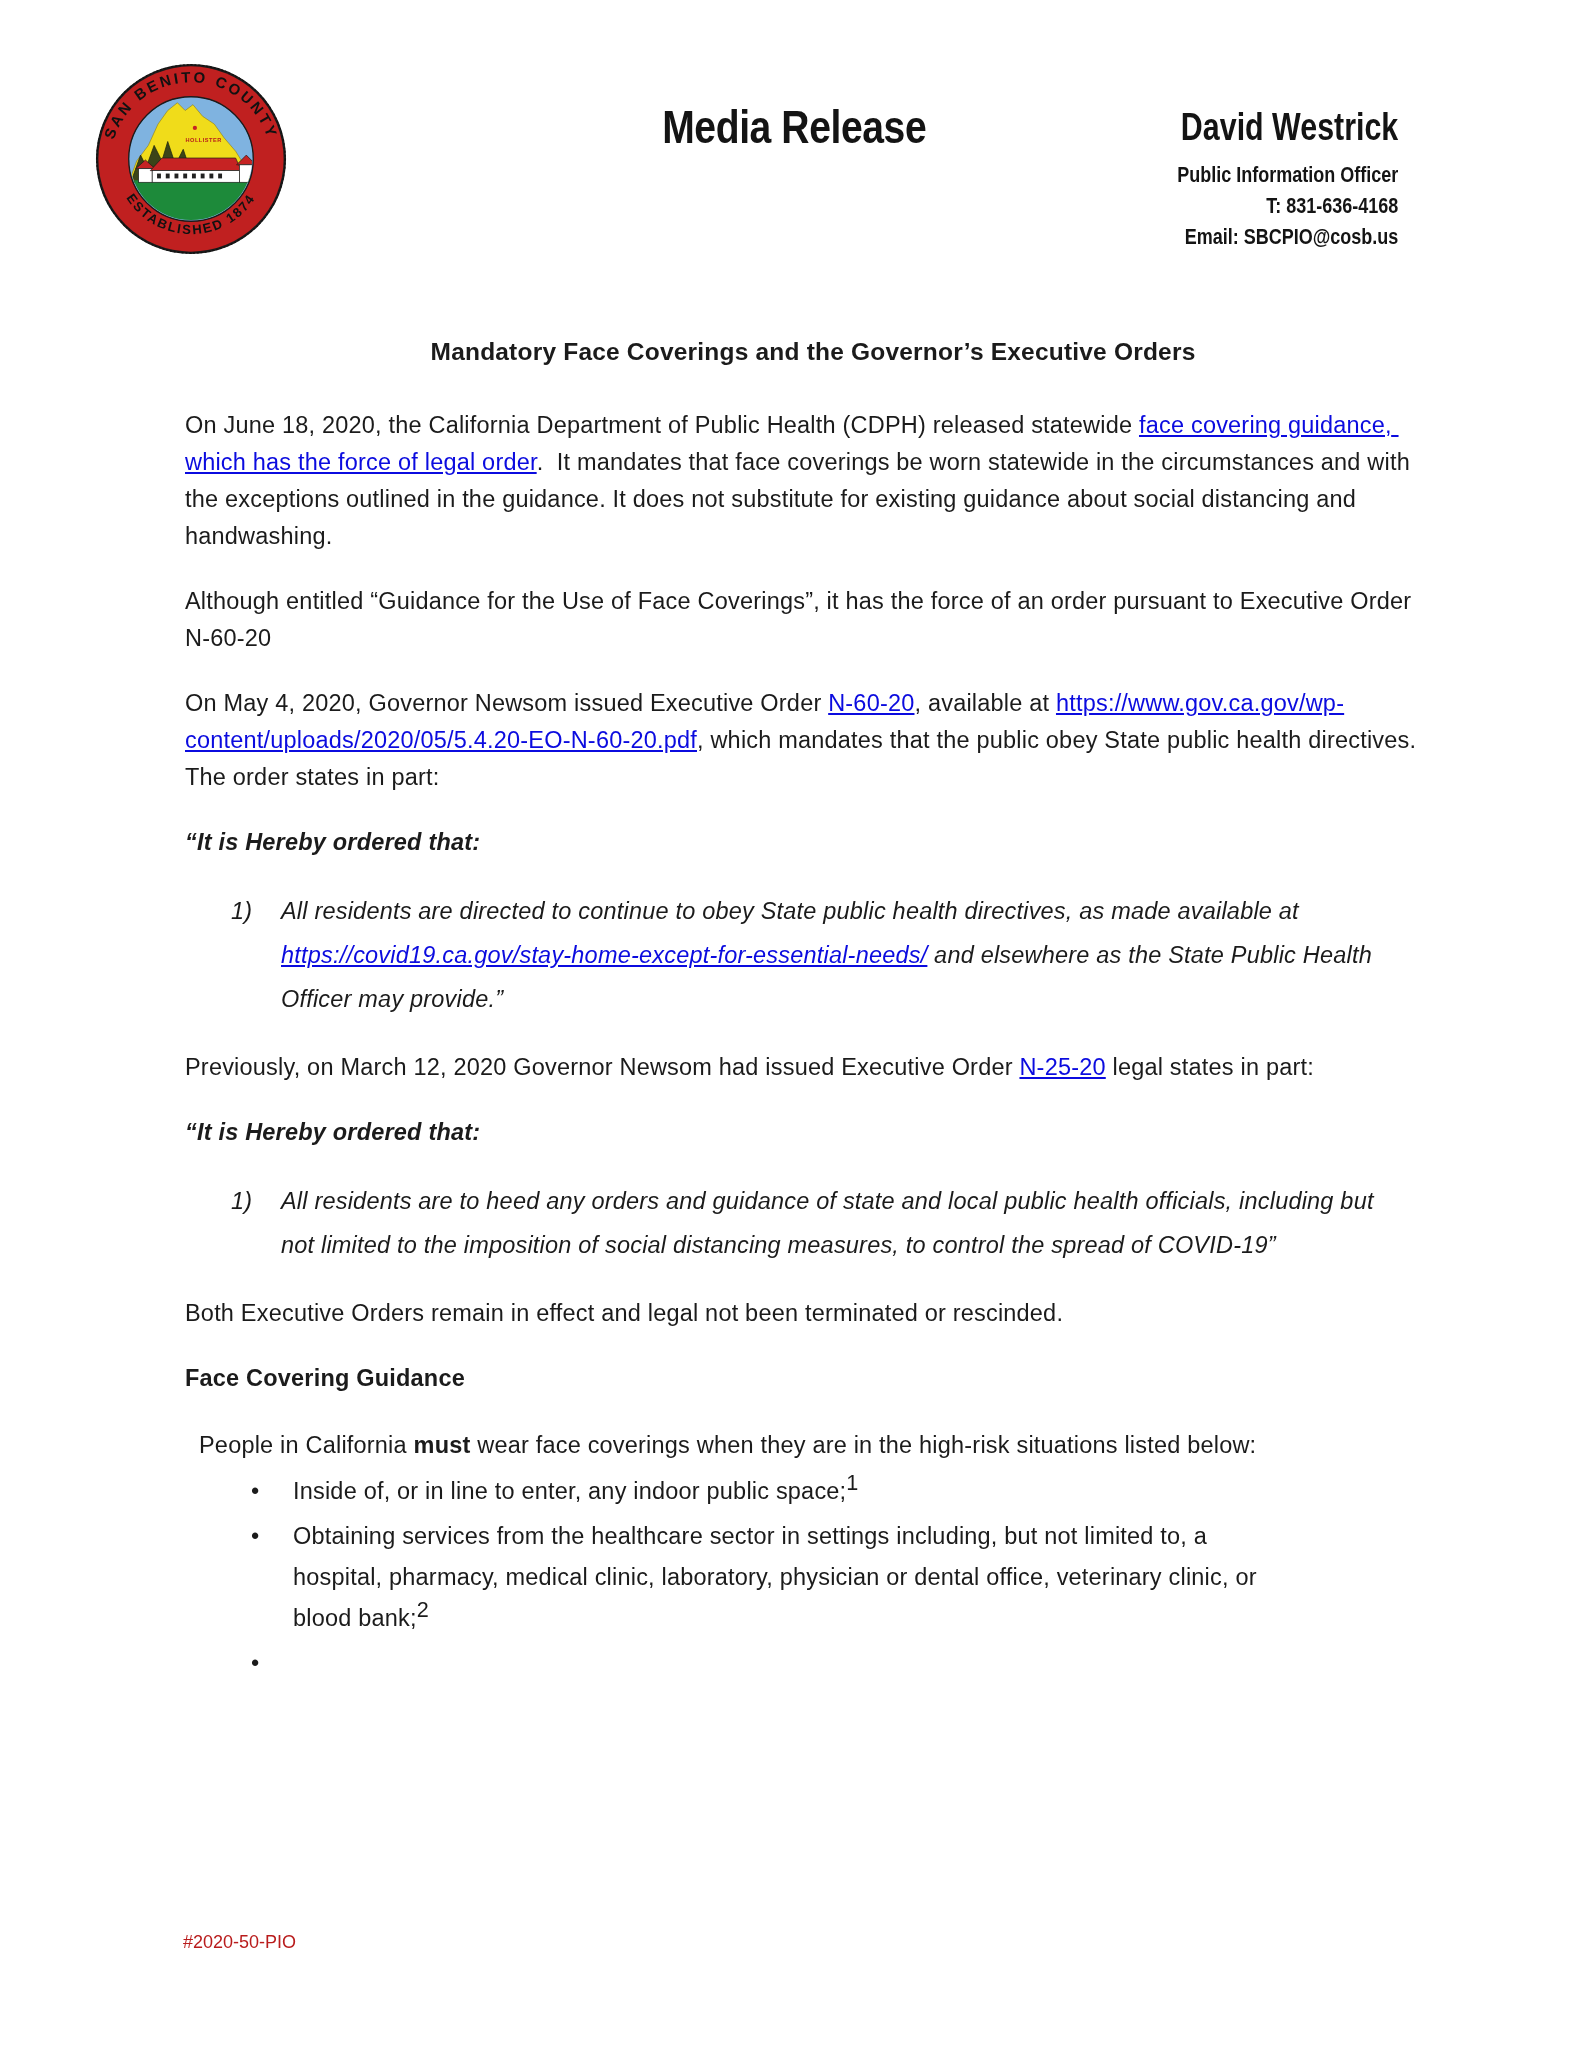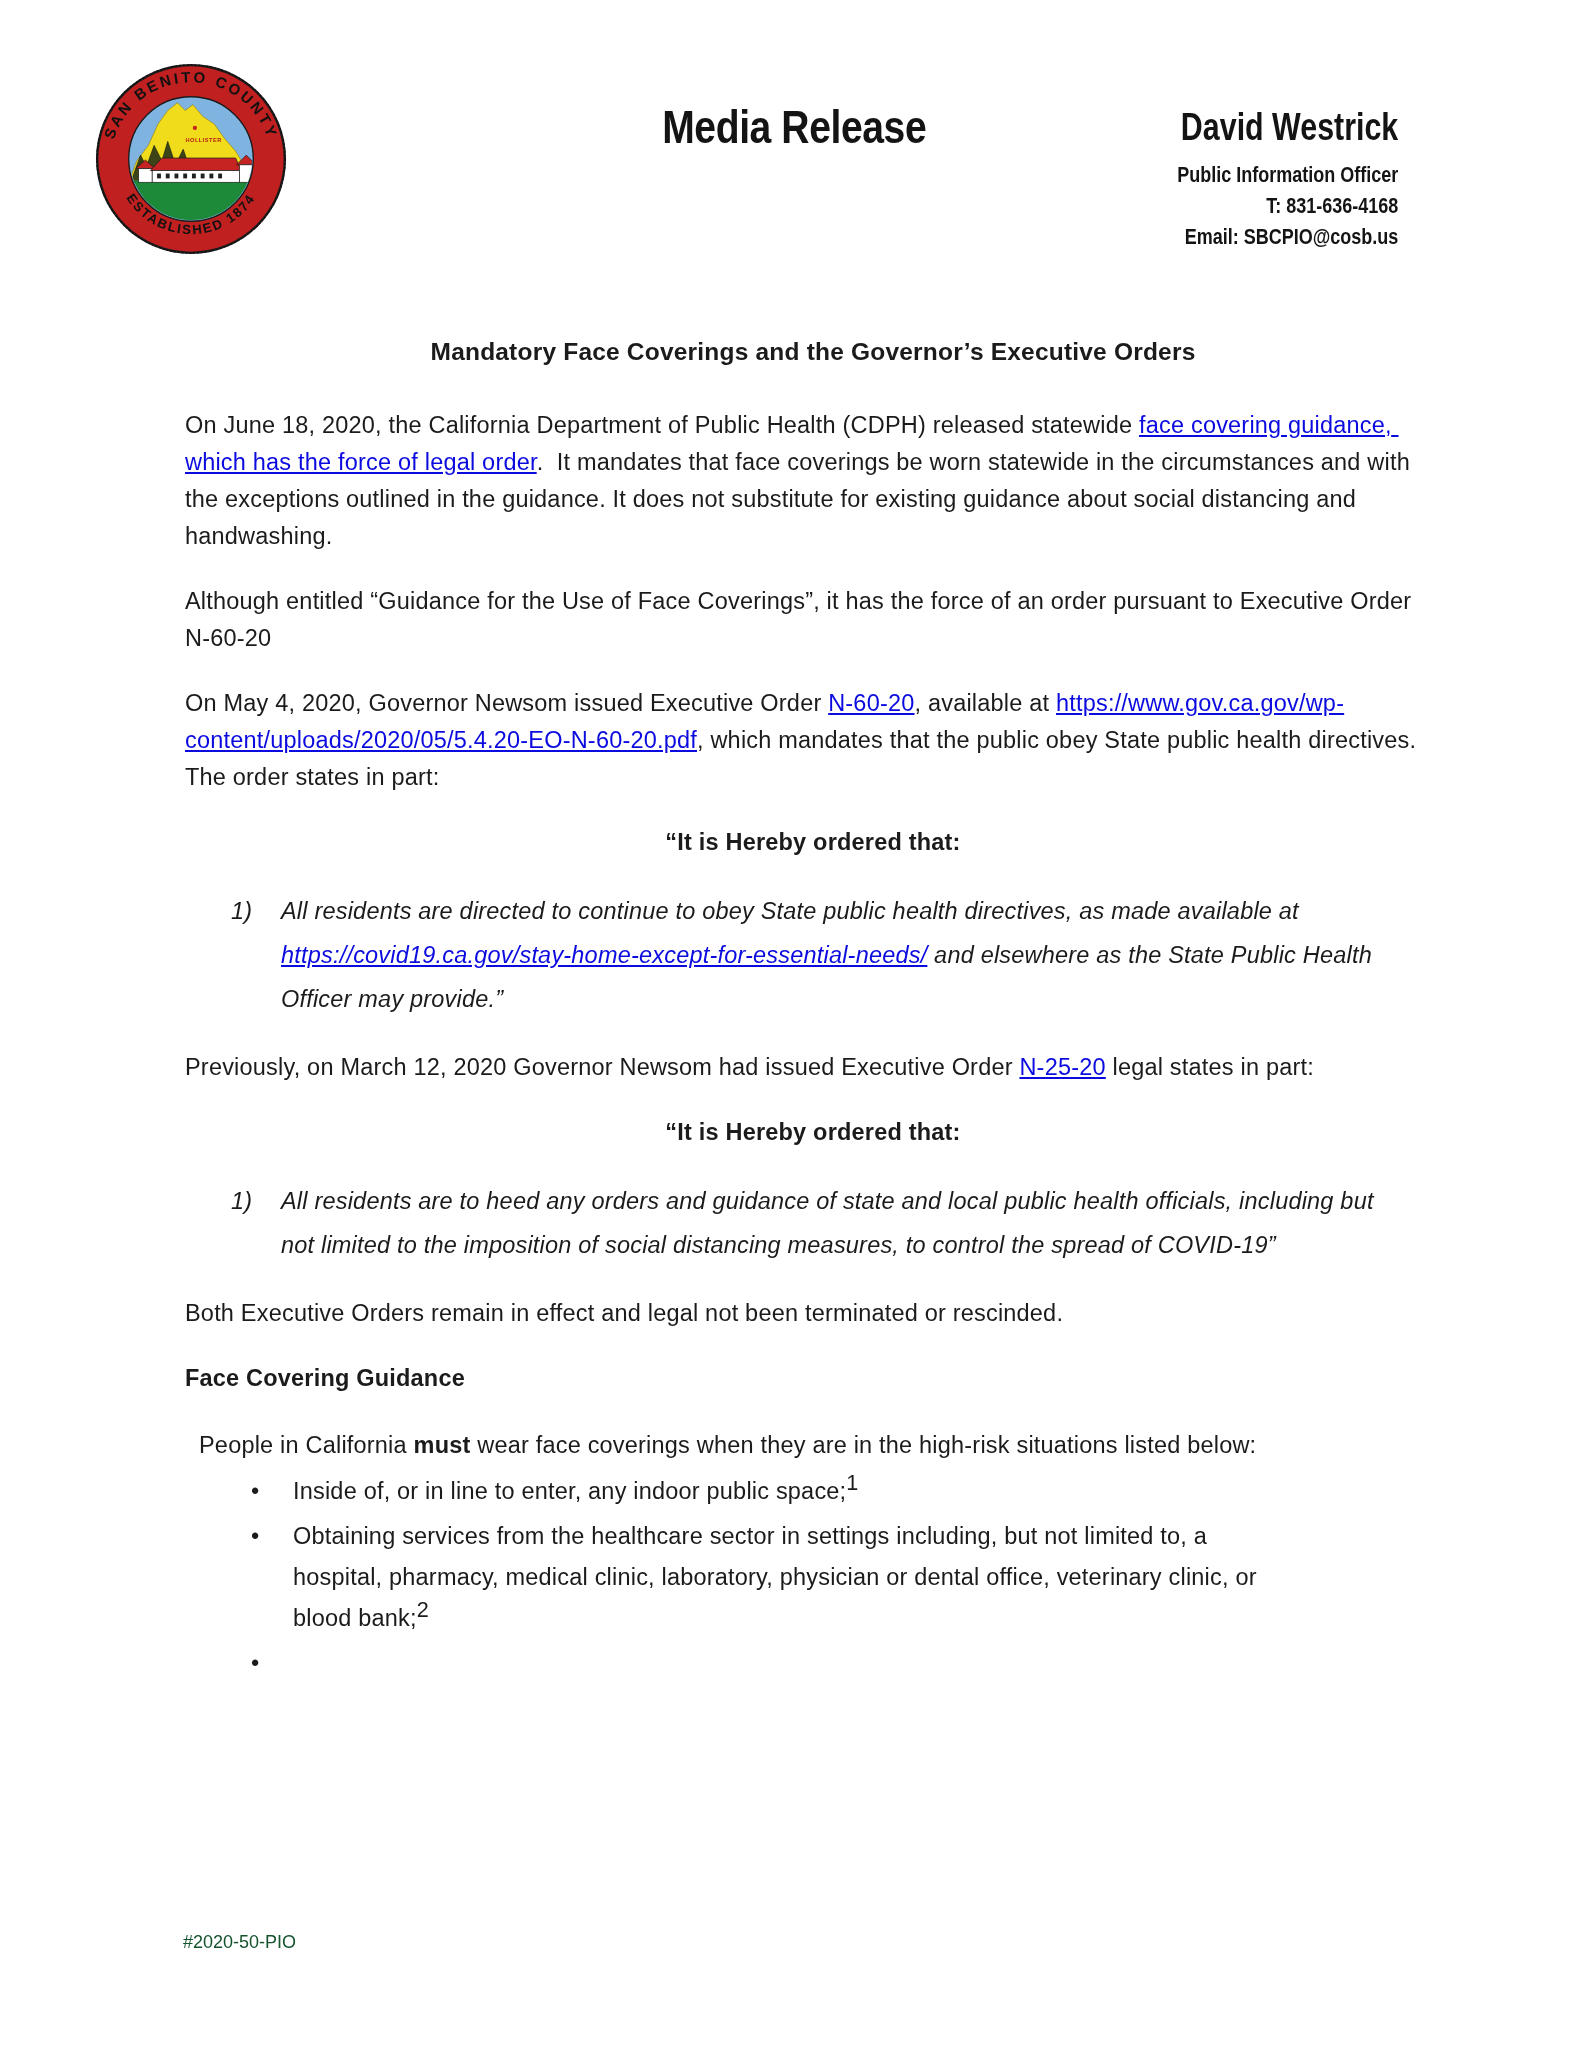--- a/index.html
+++ b/index.html
@@ -24,33 +24,33 @@
   .contact-name{font-size:38px;font-weight:700;line-height:1;margin-bottom:13px;}
   .contact-line{font-size:22.5px;font-weight:700;line-height:31px;}
   
   .docbody{
     position:absolute;left:185px;top:320px;width:1256px;
     font-size:23.5px;line-height:37px;letter-spacing:.2px;
   }
   .doc-title{text-align:center;font-weight:700;font-size:24.5px;line-height:34px;margin:15px 0 38px 0;}
   .dateline{font-weight:700;margin:0 0 30px 0;}
   .para{margin:0 0 28px 0;white-space:pre-wrap;}
-  .quote-head{font-weight:700;margin:0 0 28px 0;text-align:center;}
+  .quote-head{font-weight:700;font-style:italic;margin:0 0 28px 0;}
   .qitem{display:flex;margin:0 0 28px 0;font-style:italic;line-height:44px;}
   .qnum{flex:none;margin-left:46px;width:50px;}
   .qtext{width:1105px;white-space:pre-wrap;}
   .sect-head{font-weight:700;margin:0 0 30px 0;}
   .intro{margin:0 0 7px 0;padding-left:14px;white-space:pre-wrap;}
   .bullet{display:flex;margin:0 0 4px 0;line-height:41px;}
   .bdot{flex:none;margin-left:66px;width:42px;}
   .btext{width:990px;white-space:pre-wrap;}
   .bold{font-weight:700;}
   .sup{position:relative;top:-.42em;font-size:.92em;line-height:0;}
   a.link{color:#0b0bdf;text-decoration:underline;cursor:pointer;}
-  .footer-ref{position:absolute;left:183px;top:1932px;font-size:18px;color:#14532d;}
+  .footer-ref{position:absolute;left:183px;top:1932px;font-size:18px;color:#b91c1c;}
 </style>
 </head>
 <body>
 
 <div class="page">
 
   <div class="seal">
     <svg viewBox="0 0 200 200">
       <defs>
         <clipPath id="sealInner">

